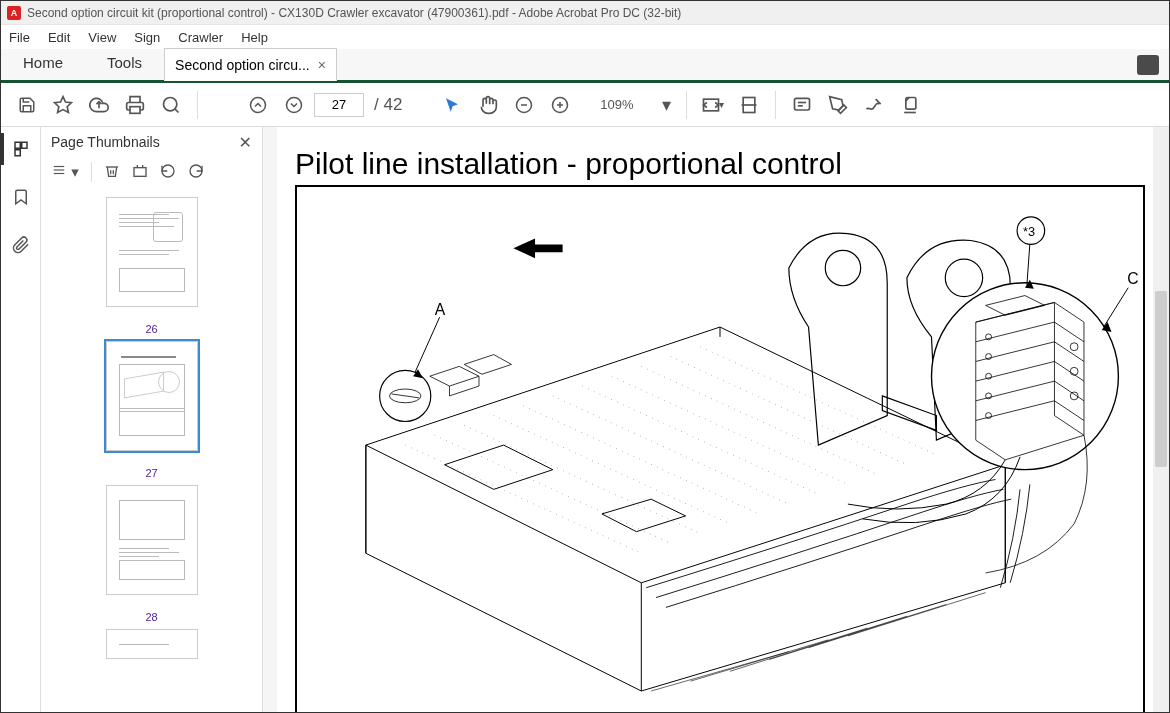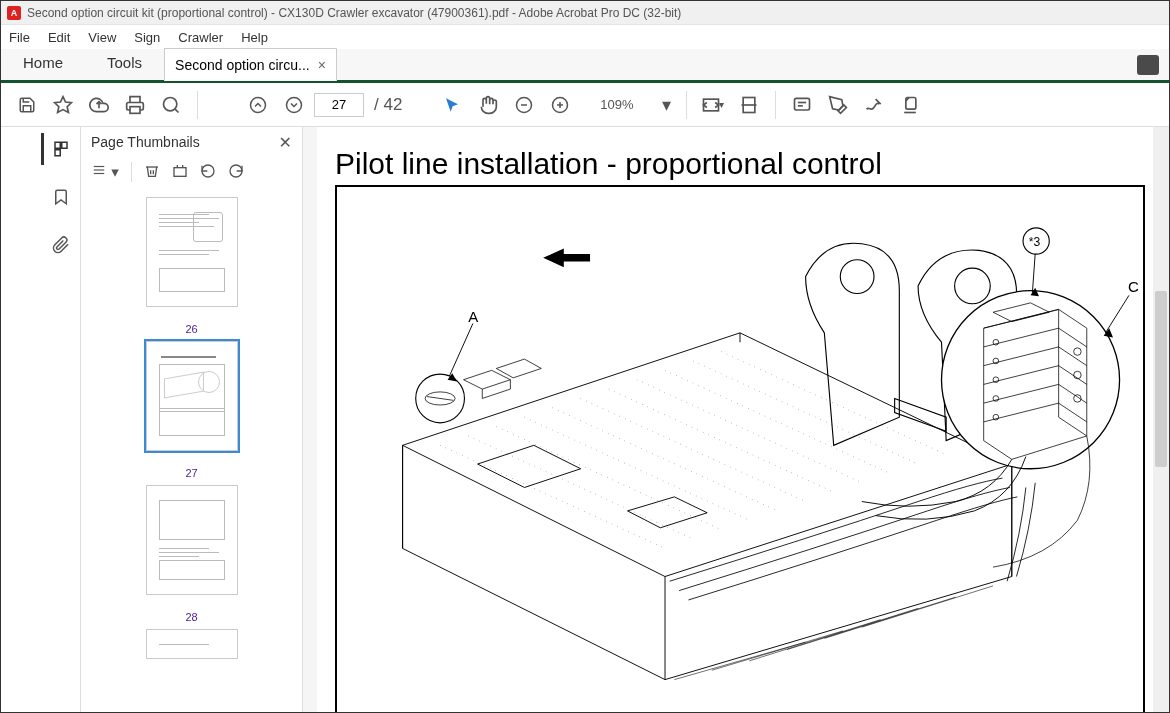--- a/index.html
+++ b/index.html
@@ -23,21 +23,21 @@
 
 
 .toolbar { height: 44px; border-bottom: 1px solid #ddd; display: flex; align-items: center; padding: 0 10px; gap: 4px; color: #555; }
 .toolbar .tb-btn { width: 32px; height: 32px; display: flex; align-items: center; justify-content: center; font-size: 18px; cursor: pointer; border-radius: 3px; }
 .toolbar .sep { width: 1px; height: 28px; background: #ddd; margin: 0 6px; }
 .toolbar .page-num { width: 50px; height: 24px; border: 1px solid #ccc; text-align: center; font-size: 13px; }
 .toolbar .page-total { font-size: 17px; color: #555; margin: 0 6px; }
 .toolbar .zoom { font-size: 13px; margin: 0 20px; }
 
 
-.main { display: flex; height: calc(713px - 24px - 24px - 34px - 44px); padding-left: 40px; }
+.main { display: flex; height: calc(713px - 24px - 24px - 34px - 44px); }
 
 
 .left-rail { width: 40px; background: #fff; border-right: 1px solid #ddd; display: flex; flex-direction: column; align-items: center; padding-top: 8px; gap: 20px; }
 .left-rail .rail-btn { width: 28px; height: 28px; display: flex; align-items: center; justify-content: center; font-size: 18px; color: #555; cursor: pointer; }
 .left-rail .rail-btn.active { position: relative; }
 .left-rail .rail-btn.active:before { content: ""; position: absolute; left: -6px; top: -2px; width: 3px; height: 32px; background: #333; }
 
 
 .thumb-panel { width: 222px; border-right: 1px solid #ddd; display: flex; flex-direction: column; }
 .thumb-header { height: 30px; display: flex; align-items: center; justify-content: space-between; padding: 0 10px; font-size: 14px; color: #333; }

